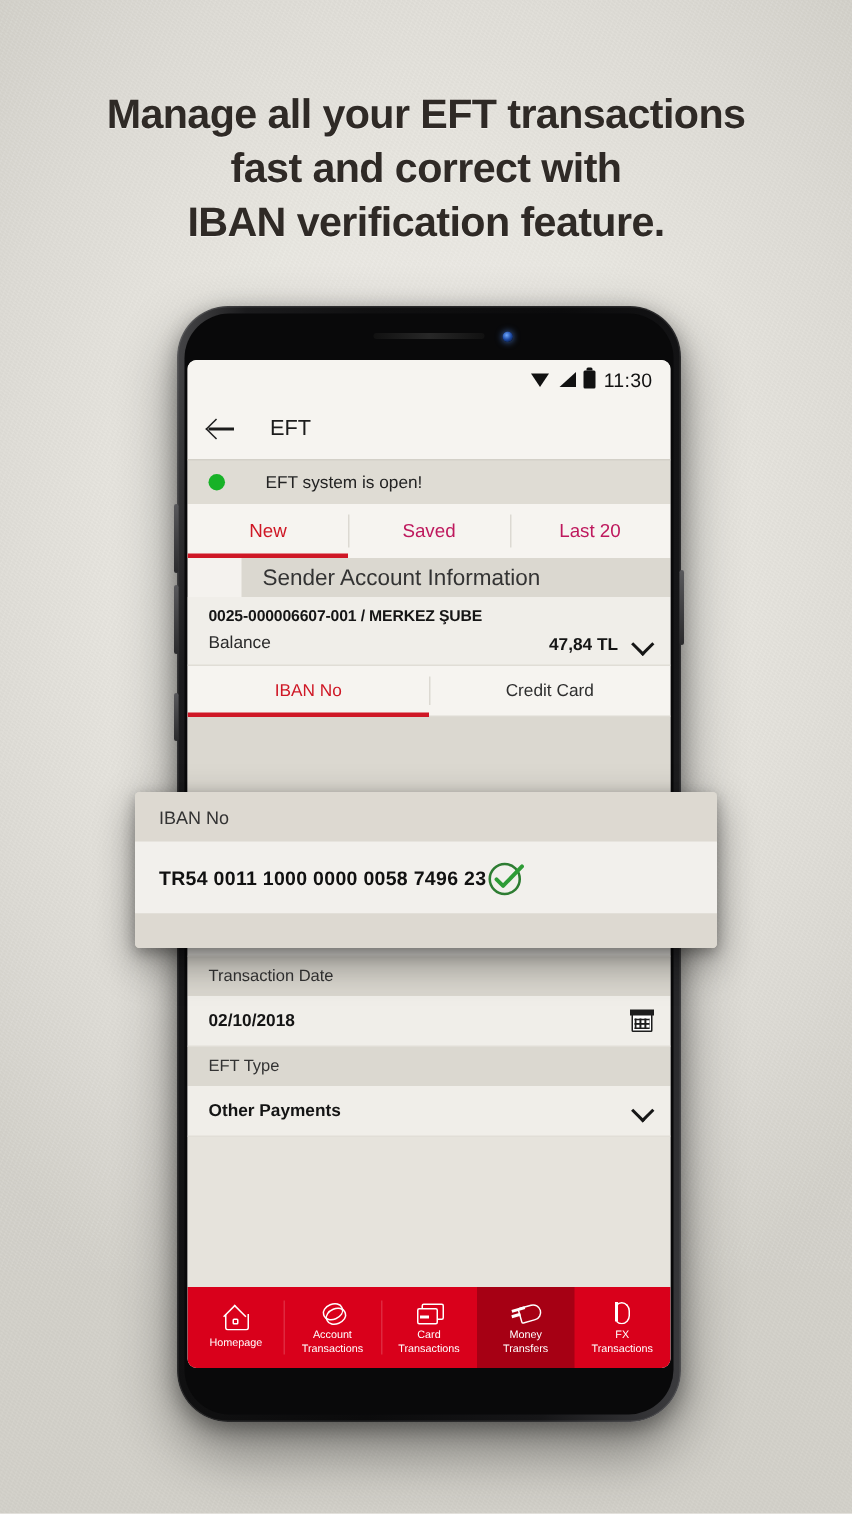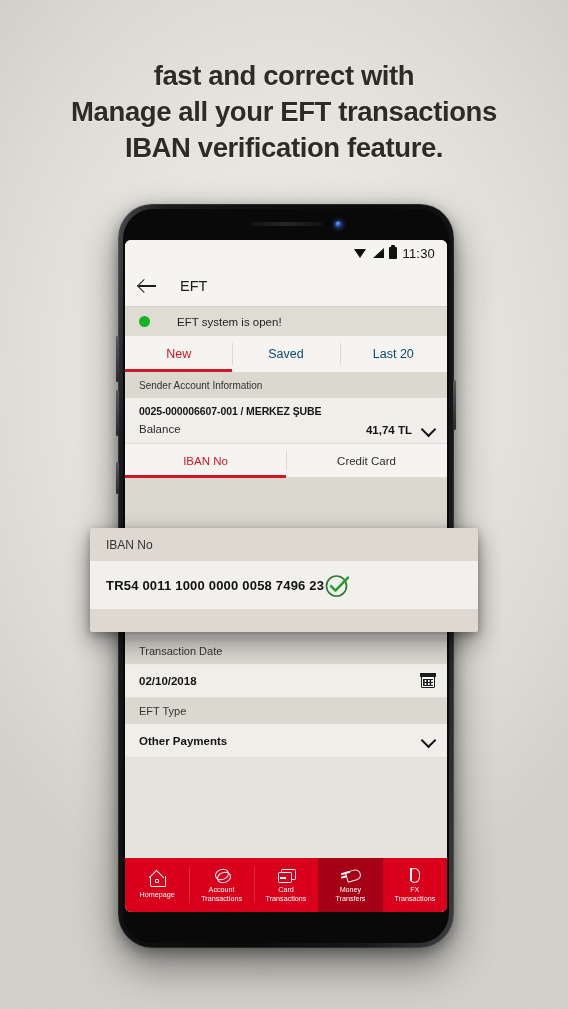--- a/index.html
+++ b/index.html
@@ -133,35 +133,35 @@
   .dot-green{ width:11px; height:11px; border-radius:50%; background:#17b227; flex:none; }
   #status-strip span{ font-size:11.5px; color:#232323; }
 
   
   #tabs-primary{
     height:36px; flex:none; background:#f6f4f0;
     display:flex; align-items:stretch; position:relative;
   }
   .ptab{
     flex:1; display:flex; align-items:center; justify-content:center;
-    font-size:12.5px; color:#0c4a6e; position:relative;
+    font-size:12.5px; color:#be185d; position:relative;
   }
   .ptab + .ptab::before{
     content:""; position:absolute; left:0; top:7px; bottom:7px; width:1px; background:#dcd9d2;
   }
   .ptab.active{ color:#cf1725; }
   .ptab.active::after{
     content:""; position:absolute; left:0; right:0; bottom:0; height:2.6px; background:#cf1725;
   }
 
   
   .sec-head{
     height:26px; flex:none; background:#dbd8d0;
     display:flex; align-items:center; padding-left:14px;
-    font-size:10px; color:#333;
+    font-size:15px; color:#333;margin-left:36px;
   }
 
   
   #account-row{
     flex:none; background:#f0eee9; padding:7px 12px 7px 14px;
     border-bottom:1px solid #e0ddd6;
   }
   #account-no{ font-size:10.5px; font-weight:bold; color:#151515; letter-spacing:-.1px; }
   #account-line2{
     margin-top:6px; display:flex; align-items:flex-start; justify-content:space-between;
@@ -338,22 +338,22 @@
   }
   .ic-check svg{ display:block; }
 </style>
 </head>
 <body>
 
 <div id="bg-texture"></div>
 <div id="bg-noise"></div>
 
 <div id="headline">
+  <div>Manage all your EFT transactions</div>
   <div>fast and correct with</div>
-  <div>Manage all your EFT transactions</div>
   <div>IBAN verification feature.</div>
 </div>
 
 <div id="phone">
   <div class="phone-body"></div>
   <div class="phone-inner">
     <div class="earpiece"></div>
     <div class="front-cam"></div>
   </div>
   <div class="btn-vol" id="btn-vol-up"></div>
@@ -392,21 +392,21 @@
       </div>
     </div>
 
     <div class="sec-head">Sender Account Information</div>
 
     <div id="account-row">
       <div id="account-no">0025-000006607-001 / MERKEZ ŞUBE</div>
       <div id="account-line2">
         <span id="balance-label">Balance</span>
         <span id="balance-right">
-          <span id="balance-value">41,74 TL</span>
+          <span id="balance-value">47,84 TL</span>
           <span class="chev"></span>
         </span>
       </div>
     </div>
 
     <div id="tabs-secondary">
       <div class="stab active">
         <span>IBAN No</span>
       </div>
       <div class="stab">

